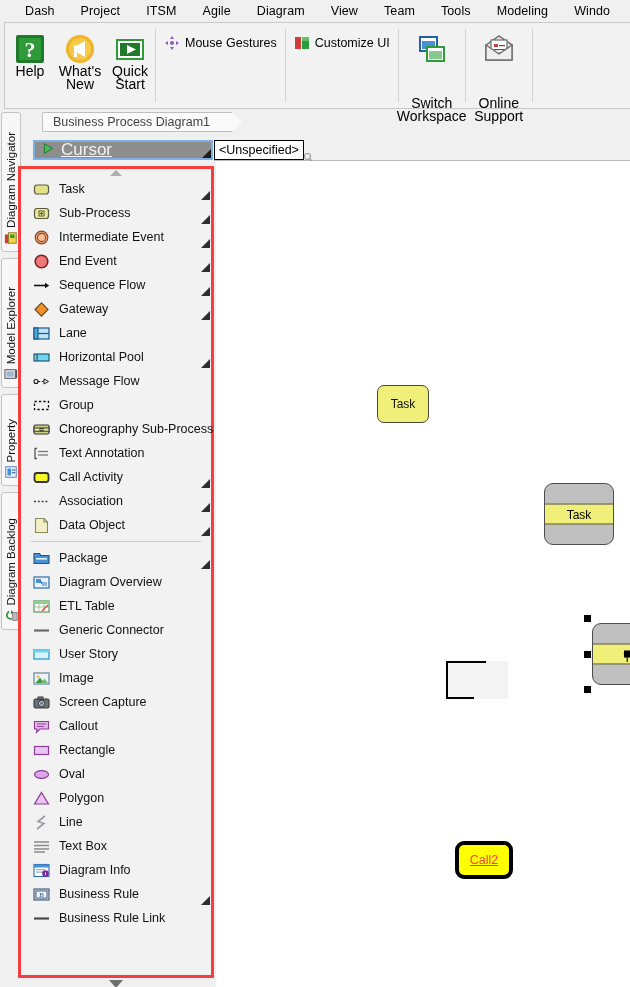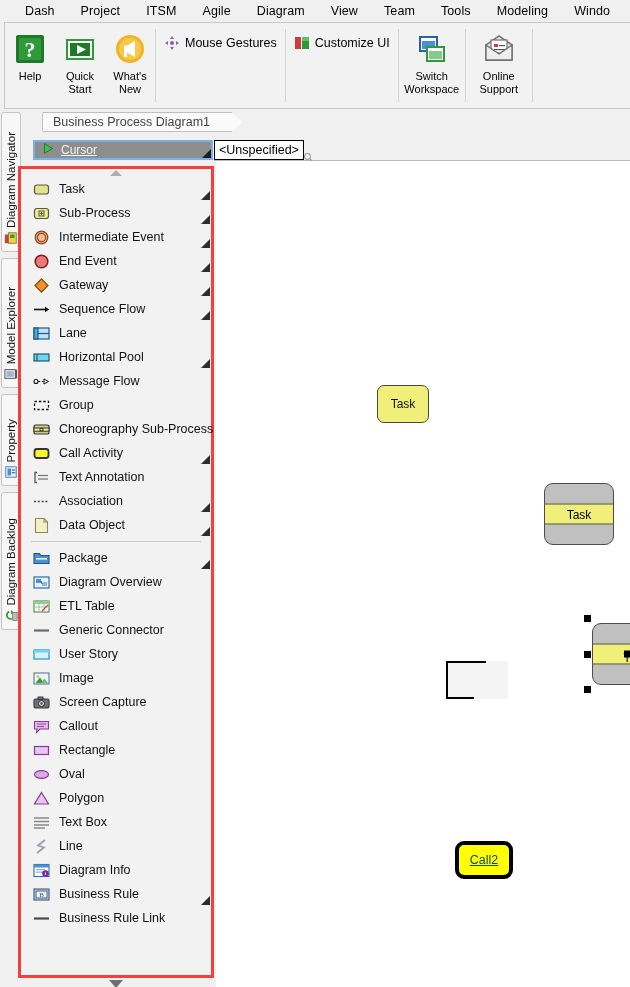--- a/index.html
+++ b/index.html
@@ -32,23 +32,23 @@
     display:flex; align-items:stretch;
   }
   .rgroup { display:flex; align-items:flex-start; padding:4px 0 0 0; }
   .rsep { width:1px; background:#d2d2d2; margin:6px 0 6px 0; align-self:stretch; }
 
   .bigbtn {
     width:50px; display:flex; flex-direction:column; align-items:center;
     padding-top:6px; cursor:default;
   }
   .bigbtn .lbl {
-    font-size:11px; text-align:center; line-height:13px; margin-top:5px;
-  }
-  .bigbtn.wide { width:66px; }
+    font-size:14px; text-align:center; line-height:13px; 
+  }
+  .bigbtn.wide { width:66px;gap:32px; }
 
   .smallbtn {
     display:flex; align-items:center; padding:6px 8px 0 8px; height:26px;
     font-size:12.5px; white-space:nowrap;
   }
   .smallbtn .ico { margin-right:5px; display:inline-flex; }
 
   .icon32 { width:32px; height:32px; display:block; }
   .icon16 { width:16px; height:16px; display:block; }
 
@@ -80,21 +80,21 @@
     writing-mode:vertical-rl; transform:rotate(180deg);
     font-size:11.5px; color:#111; white-space:nowrap; margin-bottom:3px;
   }
 
   
   .cursorbar {
     position:absolute; left:33px; top:140px; width:180px; height:20px;
     background:#8e8e8e; border:2px solid #7bb0e8;
     display:flex; align-items:center; padding-left:7px;
   }
-  .cursorbar .clabel { font-size:12px; color:#f2f2f2; margin-left:6px;text-decoration:underline; }
+  .cursorbar .clabel { font-size:17px; color:#f2f2f2; margin-left:6px;text-decoration:underline; }
   .cursorbar .corner {
     position:absolute; right:0px; bottom:0px;
     width:0; height:0; border-left:9px solid transparent; border-bottom:9px solid #1c1c1c;
   }
 
   .unspecbox {
     position:absolute; left:214px; top:140px; height:20px;
     background:#fff; border:1px solid #000;
     display:flex; align-items:center; padding:0 4px;
     font-size:12.5px;
@@ -169,21 +169,21 @@
   .ghost-rect {
     width:62px; height:38px; background:#f4f4f4;
   }
   .ghost-rect .edge-t { position:absolute; left:0; top:0; width:40px; height:2px; background:#000; }
   .ghost-rect .edge-l { position:absolute; left:0; top:0; width:2px; height:38px; background:#000; }
   .ghost-rect .edge-b { position:absolute; left:0; bottom:0; width:28px; height:2px; background:#000; }
 
   .call-node {
     width:58px; height:38px; border:4px solid #000; border-radius:9px;
     background:#ffff00; display:flex; align-items:center; justify-content:center;
-    font-size:12.5px; color:#0c4a6e;text-decoration:underline;
+    font-size:12.5px; color:#ef4444;text-decoration:underline;
   }
 </style>
 </head>
 <body>
 
 <div id="app">
 
   <div class="menubar">
     <div class="menu-item">Dash</div>
     <div class="menu-item">Project</div>
@@ -207,41 +207,41 @@
             <rect x="5" y="5" width="22" height="22" rx="1" fill="#2e9a3a"></rect>
             <text x="16" y="24" font-size="22" font-family="Liberation Serif, serif" fill="#ffffff" text-anchor="middle" font-weight="bold">?</text>
           </svg>
         </span>
         <span class="lbl">Help</span>
       </div>
 
       <div class="bigbtn">
         <span class="ico">
           <svg class="icon32" viewBox="0 0 32 32">
-            <rect x="3" y="7" width="26" height="19" fill="#ffffff" stroke="#2e9a3a" stroke-width="2"></rect>
-            <rect x="6" y="10" width="20" height="13" fill="#1e7a29"></rect>
-            <polygon points="13,12 22,16.5 13,21" fill="#ffffff"></polygon>
-          </svg>
-        </span>
-        <span class="lbl">
-          <span>Quick</span><br><span>Start</span>
-        </span>
-      </div>
-
-      <div class="bigbtn">
-        <span class="ico">
-          <svg class="icon32" viewBox="0 0 32 32">
             <circle cx="16" cy="16" r="14" fill="#f0b429"></circle>
             <circle cx="16" cy="16" r="11" fill="#f7c948"></circle>
             <path d="M21 8 L21 24 L13 19.5 L10 19.5 L10 12.5 L13 12.5 Z" fill="#ffffff"></path>
             <path d="M10 19.5 L10 24 L13 24 L13 19.5 Z" fill="#ffffff"></path>
           </svg>
         </span>
         <span class="lbl">
           <span>What's</span><br><span>New</span>
+        </span>
+      </div>
+
+      <div class="bigbtn">
+        <span class="ico">
+          <svg class="icon32" viewBox="0 0 32 32">
+            <rect x="3" y="7" width="26" height="19" fill="#ffffff" stroke="#2e9a3a" stroke-width="2"></rect>
+            <rect x="6" y="10" width="20" height="13" fill="#1e7a29"></rect>
+            <polygon points="13,12 22,16.5 13,21" fill="#ffffff"></polygon>
+          </svg>
+        </span>
+        <span class="lbl">
+          <span>Quick</span><br><span>Start</span>
         </span>
       </div>
     </div>
 
     <div class="rsep"></div>
 
     <div class="rgroup">
       <div class="smallbtn">
         <span class="ico">
           <svg class="icon16" viewBox="0 0 16 16">
@@ -426,34 +426,34 @@
             <svg width="17" height="17" viewBox="0 0 17 17">
               <circle cx="8.5" cy="8.5" r="6.3" fill="#ef7878" stroke="#7a2020" stroke-width="1.6"></circle>
             </svg>
           </span>
           <span class="plabel">End Event</span>
           <span class="tri"></span>
         </div>
         <div class="pal-item">
           <span class="pico">
             <svg width="17" height="17" viewBox="0 0 17 17">
-              <polygon points="8.5,1.8 15,8.5 8.5,15.2 2,8.5" fill="#f0912a" stroke="#7a4a08" stroke-width="1.2"></polygon>
-            </svg>
-          </span>
-          <span class="plabel">Gateway</span>
-          <span class="tri"></span>
-        </div>
-        <div class="pal-item">
-          <span class="pico">
-            <svg width="17" height="17" viewBox="0 0 17 17">
               <line x1="1" y1="8.5" x2="12.5" y2="8.5" stroke="#111" stroke-width="1.6"></line>
               <polygon points="12,5.8 16.2,8.5 12,11.2" fill="#111"></polygon>
             </svg>
           </span>
           <span class="plabel">Sequence Flow</span>
+          <span class="tri"></span>
+        </div>
+        <div class="pal-item">
+          <span class="pico">
+            <svg width="17" height="17" viewBox="0 0 17 17">
+              <polygon points="8.5,1.8 15,8.5 8.5,15.2 2,8.5" fill="#f0912a" stroke="#7a4a08" stroke-width="1.2"></polygon>
+            </svg>
+          </span>
+          <span class="plabel">Gateway</span>
           <span class="tri"></span>
         </div>
         <div class="pal-item">
           <span class="pico">
             <svg width="17" height="17" viewBox="0 0 17 17">
               <rect x="1" y="3" width="15" height="11" fill="#bfe3f5" stroke="#1d5a8a" stroke-width="1.2"></rect>
               <rect x="1" y="3" width="4" height="11" fill="#4aa9dd" stroke="#1d5a8a" stroke-width="1.2"></rect>
               <line x1="5" y1="8.5" x2="16" y2="8.5" stroke="#1d5a8a" stroke-width="1.2"></line>
             </svg>
           </span>
@@ -493,35 +493,35 @@
               <rect x="1" y="4" width="15" height="9" rx="1.5" fill="#cfcf88" stroke="#333" stroke-width="1.2"></rect>
               <rect x="1" y="7" width="15" height="3.2" fill="#efef90" stroke="#333" stroke-width="1"></rect>
               <rect x="7" y="7.6" width="3" height="2.2" fill="none" stroke="#333" stroke-width="0.9"></rect>
             </svg>
           </span>
           <span class="plabel">Choreography Sub-Process</span>
         </div>
         <div class="pal-item">
           <span class="pico">
             <svg width="17" height="17" viewBox="0 0 17 17">
-              <rect x="1.5" y="4" width="14" height="9" rx="2.5" fill="#f7f72a" stroke="#333" stroke-width="1.8"></rect>
-            </svg>
-          </span>
-          <span class="plabel">Call Activity</span>
-          <span class="tri"></span>
-        </div>
-        <div class="pal-item">
-          <span class="pico">
-            <svg width="17" height="17" viewBox="0 0 17 17">
               <path d="M4 3.5 L2 3.5 L2 13.5 L4 13.5" fill="none" stroke="#555" stroke-width="1.3"></path>
               <line x1="5" y1="6.5" x2="15" y2="6.5" stroke="#777" stroke-width="1.3"></line>
               <line x1="5" y1="10" x2="15" y2="10" stroke="#777" stroke-width="1.3"></line>
             </svg>
           </span>
           <span class="plabel">Text Annotation</span>
+        </div>
+        <div class="pal-item">
+          <span class="pico">
+            <svg width="17" height="17" viewBox="0 0 17 17">
+              <rect x="1.5" y="4" width="14" height="9" rx="2.5" fill="#f7f72a" stroke="#333" stroke-width="1.8"></rect>
+            </svg>
+          </span>
+          <span class="plabel">Call Activity</span>
+          <span class="tri"></span>
         </div>
         <div class="pal-item">
           <span class="pico">
             <svg width="17" height="17" viewBox="0 0 17 17">
               <line x1="1" y1="8.5" x2="16" y2="8.5" stroke="#444" stroke-width="1.5" stroke-dasharray="2 1.8"></line>
             </svg>
           </span>
           <span class="plabel">Association</span>
           <span class="tri"></span>
         </div>
@@ -639,35 +639,35 @@
           <span class="pico">
             <svg width="17" height="17" viewBox="0 0 17 17">
               <polygon points="8.5,2.5 15.5,14 1.5,14" fill="#e8c6f0" stroke="#8a3a9a" stroke-width="1.2"></polygon>
             </svg>
           </span>
           <span class="plabel">Polygon</span>
         </div>
         <div class="pal-item">
           <span class="pico">
             <svg width="17" height="17" viewBox="0 0 17 17">
+              <path d="M12 2 L5 7.5 L11 9.5 L4 15" fill="none" stroke="#9a9aa8" stroke-width="1.6"></path>
+            </svg>
+          </span>
+          <span class="plabel">Line</span>
+        </div>
+        <div class="pal-item">
+          <span class="pico">
+            <svg width="17" height="17" viewBox="0 0 17 17">
               <line x1="1" y1="4" x2="16" y2="4" stroke="#8a8a8a" stroke-width="1.5"></line>
               <line x1="1" y1="7.5" x2="16" y2="7.5" stroke="#8a8a8a" stroke-width="1.5"></line>
               <line x1="1" y1="11" x2="16" y2="11" stroke="#8a8a8a" stroke-width="1.5"></line>
               <line x1="1" y1="14" x2="12" y2="14" stroke="#8a8a8a" stroke-width="1.5"></line>
             </svg>
           </span>
           <span class="plabel">Text Box</span>
-        </div>
-        <div class="pal-item">
-          <span class="pico">
-            <svg width="17" height="17" viewBox="0 0 17 17">
-              <path d="M12 2 L5 7.5 L11 9.5 L4 15" fill="none" stroke="#9a9aa8" stroke-width="1.6"></path>
-            </svg>
-          </span>
-          <span class="plabel">Line</span>
         </div>
         <div class="pal-item">
           <span class="pico">
             <svg width="17" height="17" viewBox="0 0 17 17">
               <rect x="1" y="2.5" width="15" height="12" fill="#ffffff" stroke="#2d6da4" stroke-width="1.1"></rect>
               <rect x="1" y="2.5" width="15" height="3" fill="#4a90d9"></rect>
               <rect x="3" y="7" width="9" height="1.3" fill="#9ab8d6"></rect>
               <rect x="3" y="9.5" width="7" height="1.3" fill="#9ab8d6"></rect>
               <circle cx="12.5" cy="11.5" r="3.3" fill="#7a2a9a"></circle>
               <text x="12.5" y="13.4" font-size="5" fill="#fff" text-anchor="middle" font-family="Liberation Serif, serif" font-weight="bold">i</text>

